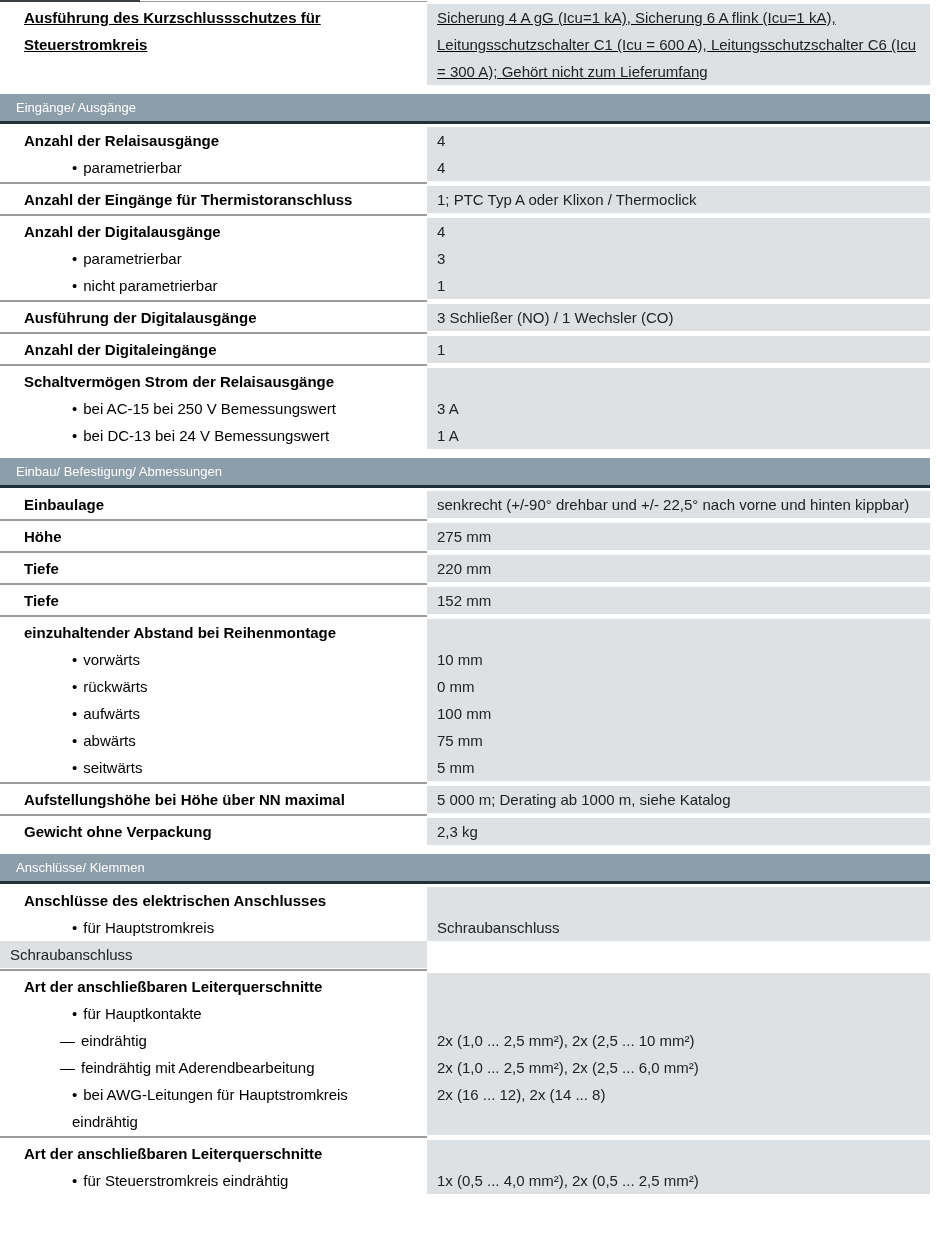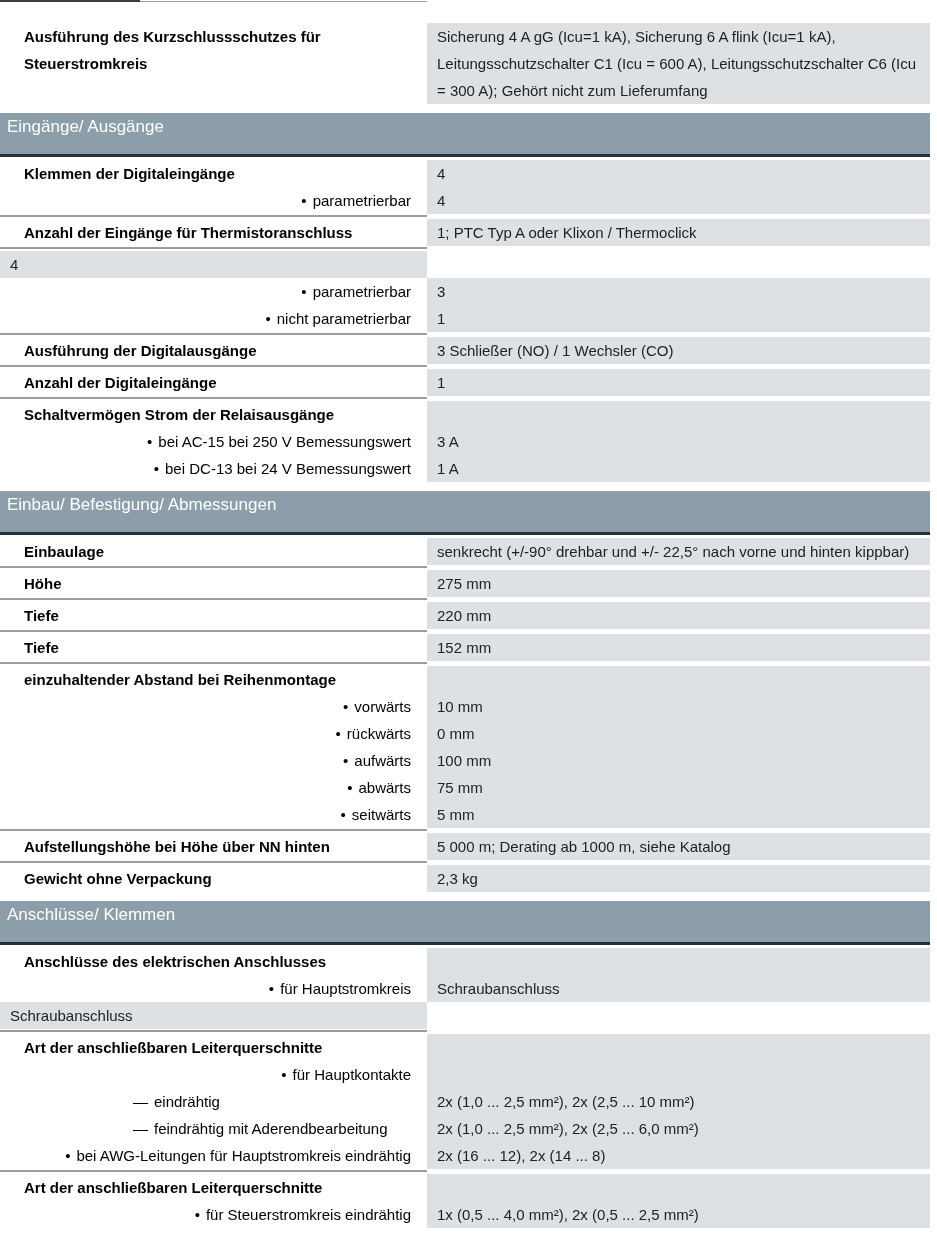--- a/index.html
+++ b/index.html
@@ -13,39 +13,39 @@
     --col-label:427px;
     --col-value:503px;
   }
   html,body{margin:0;padding:0;}
   body{
     width:937px;height:1257px;overflow:hidden;background:#ffffff;
     font-family:"Liberation Sans",sans-serif;
     font-size:15px;color:var(--label-text);
   }
   .page{position:relative;width:937px;}
-  .intro{position:relative;padding-top:20px;}
+  .intro{position:relative;padding-top:1px;text-decoration:underline;}
   .edge-light{position:absolute;top:1px;left:0;width:427px;height:1px;background:var(--sep);}
   .edge-dark{position:absolute;top:0;left:0;width:140px;height:2px;background:#3a3f44;}
   .bar{
-    width:930px;height:41px;line-height:27px;box-sizing:border-box;
+    width:930px;height:27px;line-height:27px;box-sizing:border-box;
     background:var(--bar-bg);color:var(--bar-text);
-    font-size:17px;padding-left:7px;margin-top:9px;
+    font-size:13px;padding-left:16px;margin-top:9px;
     white-space:nowrap;overflow:hidden;
   }
   .darkline{width:930px;height:3px;background:var(--darkline);}
   .groups{margin-top:3px;}
   .group{position:relative;margin-top:5px;}
   .group:first-child{margin-top:0;}
   .sep{position:absolute;top:-4px;left:0;width:427px;height:2px;background:var(--sep);}
   .row{display:grid;grid-template-columns:var(--col-label) var(--col-value);}
   .lbl{line-height:27px;padding-right:16px;box-sizing:border-box;color:var(--label-text);}
   .lbl.i0{padding-left:24px;font-weight:bold;}
-  .lbl.i1{padding-left:24px;text-align:right;}
-  .lbl.i2{padding-left:87px;margin-left:46px;}
+  .lbl.i1{padding-left:72px;}
+  .lbl.i2{padding-left:60px;}
   .marker{margin-right:6px;}
   .val{
     background:var(--cell-bg);color:var(--value-text);
     line-height:27px;padding:0 8px 0 10px;box-sizing:border-box;min-height:27px;
   }
 </style>
 </head>
 <body>
 
 <div class="page">
@@ -61,38 +61,39 @@
         </div>
       </div>
   </div>
   <div>
       <div class="section">
         <div class="bar"><span>Eingänge/ Ausgänge</span></div>
         <div class="darkline"></div>
         <div class="groups">
           <div class="group">
             <div class="row">
-              <div class="lbl i0"><span>Klemmen der Digitaleingänge</span></div>
+              <div class="lbl i0"><span>Anzahl der Relaisausgänge</span></div>
               <div class="val">4</div>
             </div>
             <div class="row">
               <div class="lbl i1"><span class="marker">•</span><span>parametrierbar</span></div>
               <div class="val">4</div>
             </div>
           </div>
           <div class="group">
             <div class="sep"></div>
             <div class="row">
               <div class="lbl i0"><span>Anzahl der Eingänge für Thermistoranschluss</span></div>
               <div class="val">1; PTC Typ A oder Klixon / Thermoclick</div>
             </div>
           </div>
           <div class="group">
             <div class="sep"></div>
             <div class="row">
+              <div class="lbl i0"><span>Anzahl der Digitalausgänge</span></div>
               <div class="val">4</div>
             </div>
             <div class="row">
               <div class="lbl i1"><span class="marker">•</span><span>parametrierbar</span></div>
               <div class="val">3</div>
             </div>
             <div class="row">
               <div class="lbl i1"><span class="marker">•</span><span>nicht parametrierbar</span></div>
               <div class="val">1</div>
             </div>
@@ -182,21 +183,21 @@
               <div class="val">75 mm</div>
             </div>
             <div class="row">
               <div class="lbl i1"><span class="marker">•</span><span>seitwärts</span></div>
               <div class="val">5 mm</div>
             </div>
           </div>
           <div class="group">
             <div class="sep"></div>
             <div class="row">
-              <div class="lbl i0"><span>Aufstellungshöhe bei Höhe über NN hinten</span></div>
+              <div class="lbl i0"><span>Aufstellungshöhe bei Höhe über NN maximal</span></div>
               <div class="val">5 000 m; Derating ab 1000 m, siehe Katalog</div>
             </div>
           </div>
           <div class="group">
             <div class="sep"></div>
             <div class="row">
               <div class="lbl i0"><span>Gewicht ohne Verpackung</span></div>
               <div class="val">2,3 kg</div>
             </div>
           </div>

